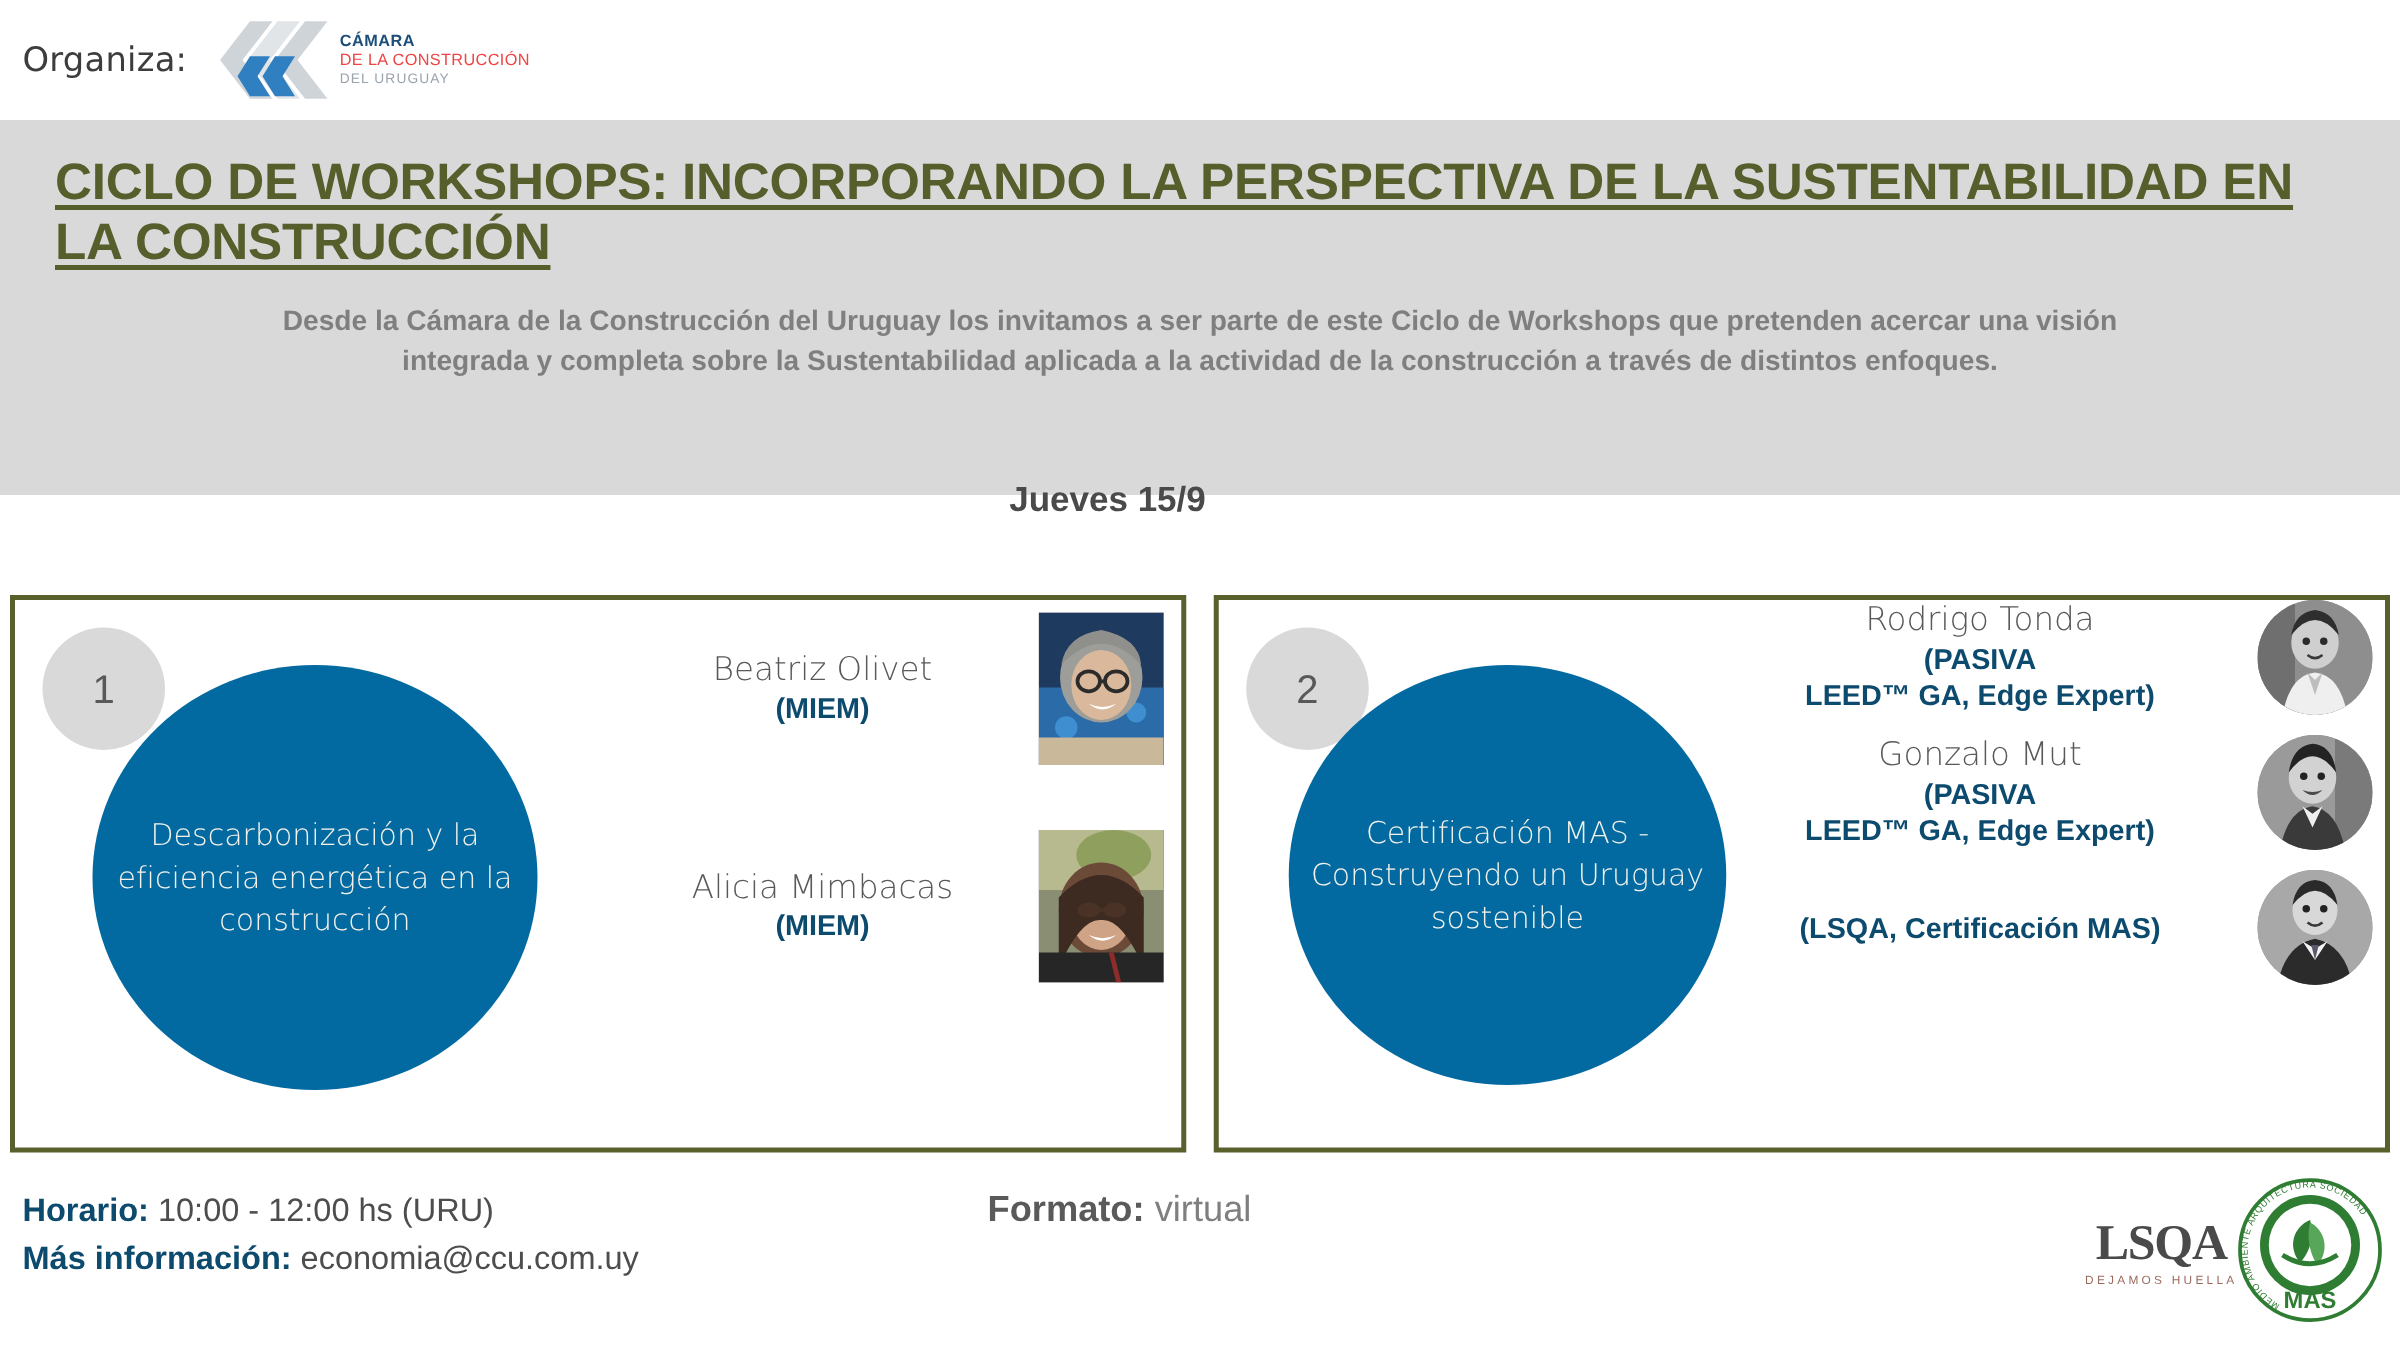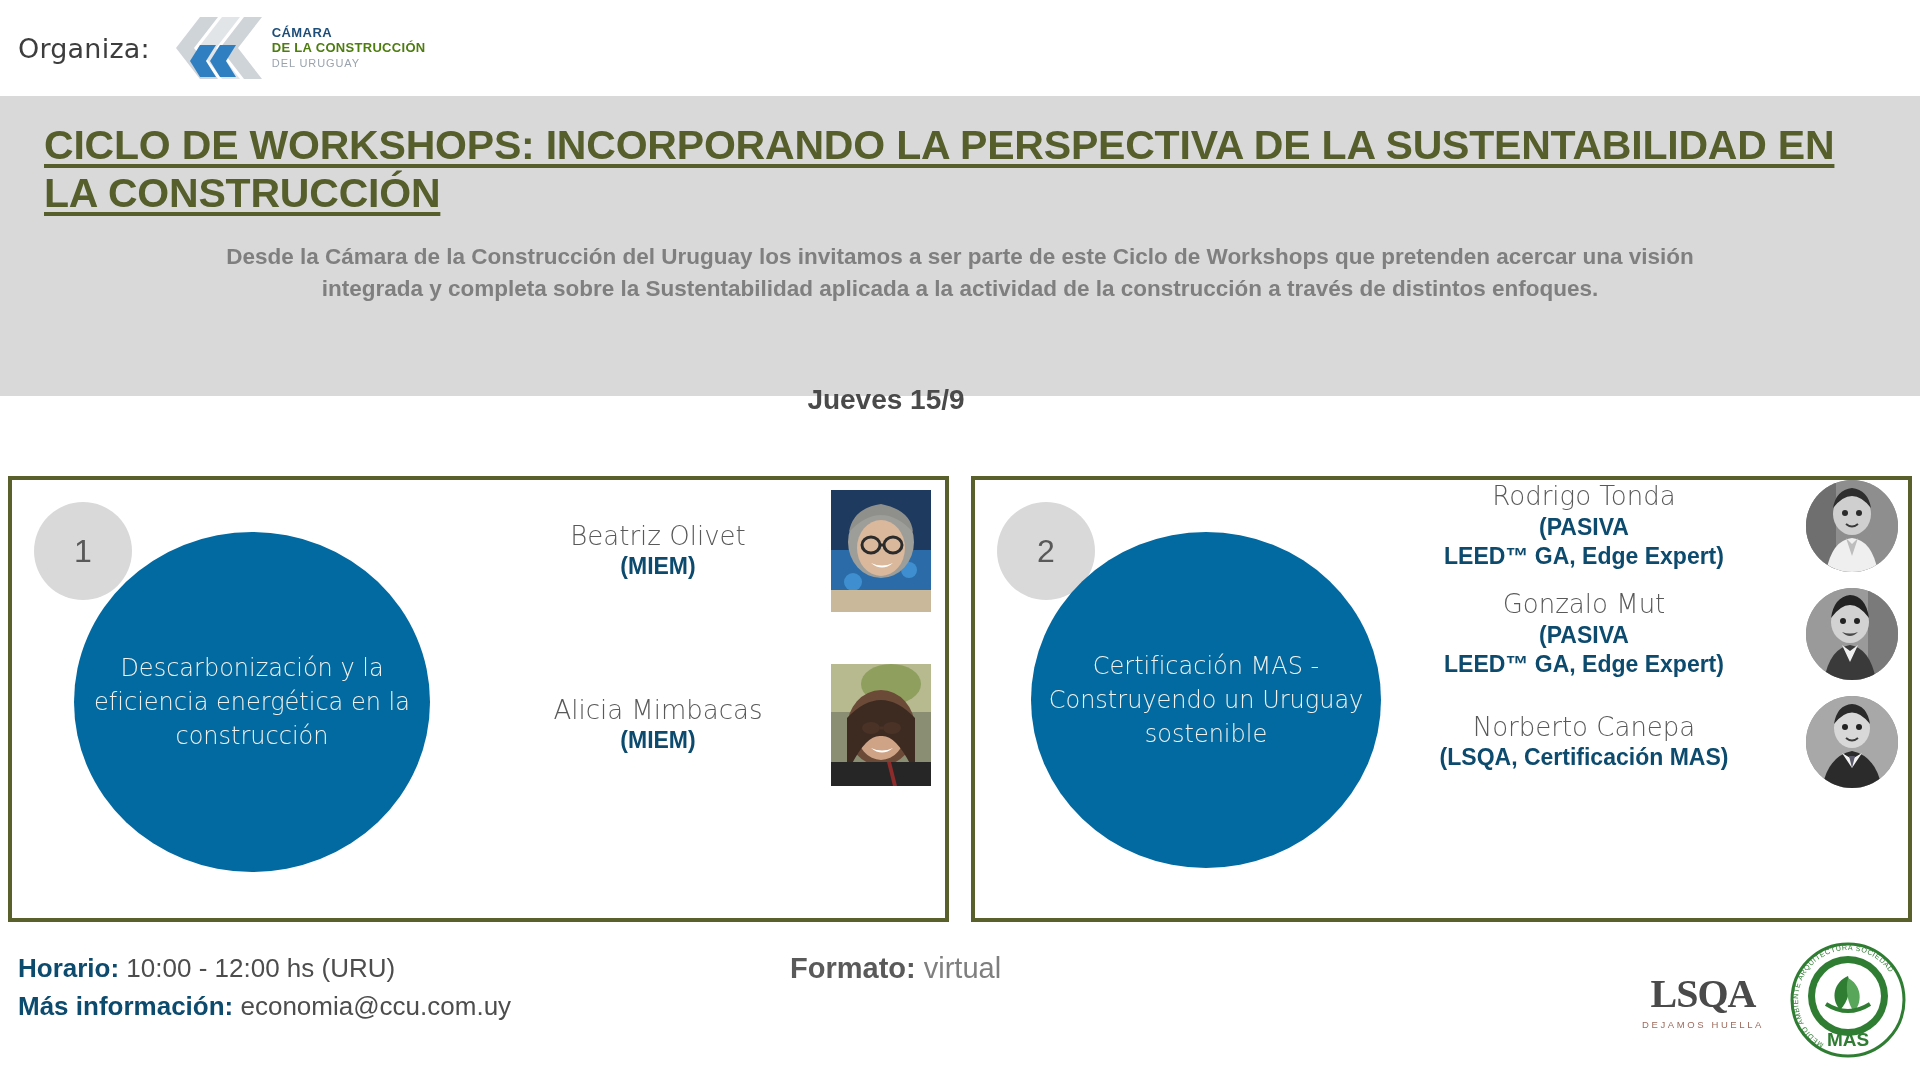--- a/index.html
+++ b/index.html
@@ -21,21 +21,21 @@
   .organiza-label{
     margin-left:18px;font-size:27px;color:#3d3d3d;
     font-family:"DejaVu Sans", sans-serif;font-weight:400;letter-spacing:.2px;
   }
   .ccu-logo{
     margin-left:22px;display:flex;align-items:center;gap:0;height:74px;
   }
   .ccu-mark{width:100px;height:74px;flex:none;}
   .ccu-text{display:flex;flex-direction:column;justify-content:center;line-height:1.12;}
   .ccu-l1{font-size:13px;font-weight:bold;color:#1d4e79;letter-spacing:.4px;}
-  .ccu-l2{font-size:13px;font-weight:bold;color:#4d7c0f;letter-spacing:.3px;}
+  .ccu-l2{font-size:13px;font-weight:normal;color:#ef4444;letter-spacing:.3px;}
   .ccu-l3{font-size:11px;color:#9aa3ad;letter-spacing:.9px;margin-top:2px;}
 
   
   .banner{
     position:absolute;left:0;top:96px;width:1920px;height:300px;
     background:#d9d9d9;
   }
   .main-title{
     margin:0;padding:26px 44px 0 44px;
     text-align:left;
@@ -118,21 +118,21 @@
     position:absolute;left:0;top:932px;width:1920px;height:148px;
   }
   .f-left{position:absolute;left:18px;top:18px;}
   .f-line{font-size:26px;color:#4d4d4d;line-height:1.46;white-space:nowrap;}
   .f-line b{color:#0c4a6e;font-weight:bold;margin-top:39px;}
   .f-center{
     position:absolute;left:790px;top:20px;font-size:29px;color:#7f7f7f;
   }
   .f-center b{color:#5a5a5a;font-weight:bold;}
 
-  .f-logos{position:absolute;right:14px;top:10px;display:flex;align-items:center;gap:26px;justify-content:space-between;}
+  .f-logos{position:absolute;right:14px;top:10px;display:flex;align-items:center;justify-content:space-between;}
   .lsqa{display:flex;flex-direction:column;align-items:center;}
   .lsqa-main{font-size:40px;font-weight:bold;color:#4a4a4a;letter-spacing:-1px;
     font-family:"Liberation Serif", serif;}
   .lsqa-sub{font-size:9.5px;color:#9c6b5e;letter-spacing:2.6px;margin-top:2px;}
   .mas{width:116px;height:116px;position:relative;}
 </style>
 </head>
 <body>
 
 <div class="page">
@@ -264,21 +264,20 @@
               <ellipse cx="51" cy="33" rx="3" ry="3" fill="#222"></ellipse>
               <path d="M36 44 Q44 52 52 44 Q44 47 36 44Z" fill="#4a4a4a"></path>
               <path d="M18 92 Q24 60 44 57 Q64 60 70 92Z" fill="#3a3a3a"></path>
               <path d="M36 57 L44 74 L52 57 L44 63Z" fill="#efefef"></path>
             </svg>
           </div>
         </div>
 
         <div class="spk">
           <div class="spk-txt">
-            <div class="spk-name">Norberto Canepa</div>
             <div class="spk-org">(LSQA, Certificación MAS)</div>
           </div>
           <div class="photo round">
             <svg viewBox="0 0 92 92" width="92" height="92">
               <rect width="92" height="92" fill="#a8a8a8"></rect>
               <ellipse cx="46" cy="32" rx="18" ry="20" fill="#d8d8d8"></ellipse>
               <path d="M28 28 Q46 5 64 28 Q61 9 46 8 Q31 9 28 28Z" fill="#2a2a2a"></path>
               <ellipse cx="39" cy="31" rx="3" ry="3" fill="#222"></ellipse>
               <ellipse cx="53" cy="31" rx="3" ry="3" fill="#222"></ellipse>
               <path d="M40 42 Q46 47 52 42" stroke="#3a3a3a" stroke-width="2" fill="none"></path>

